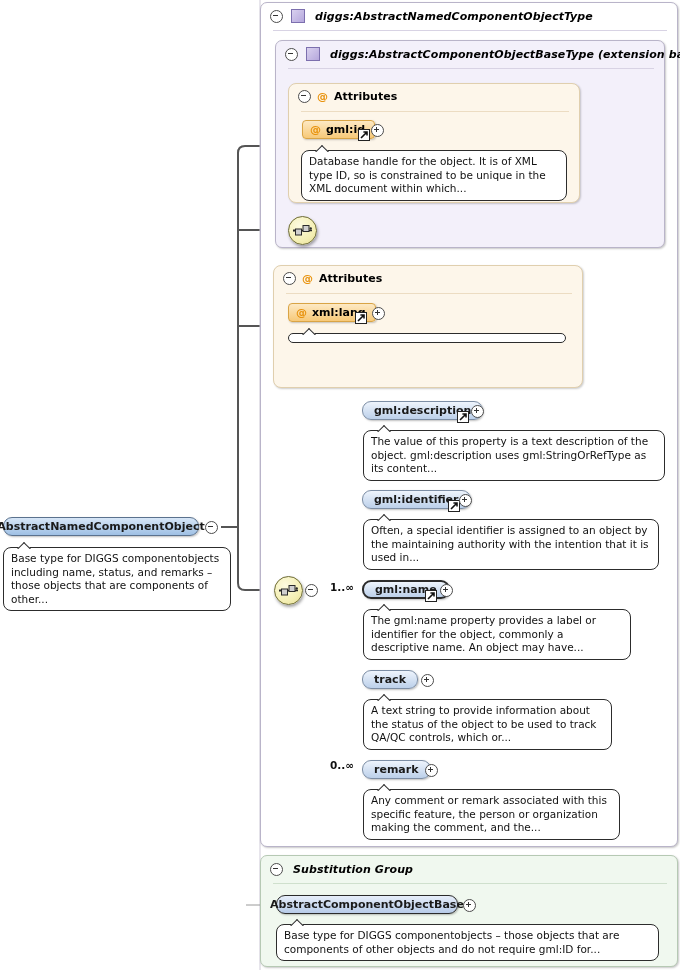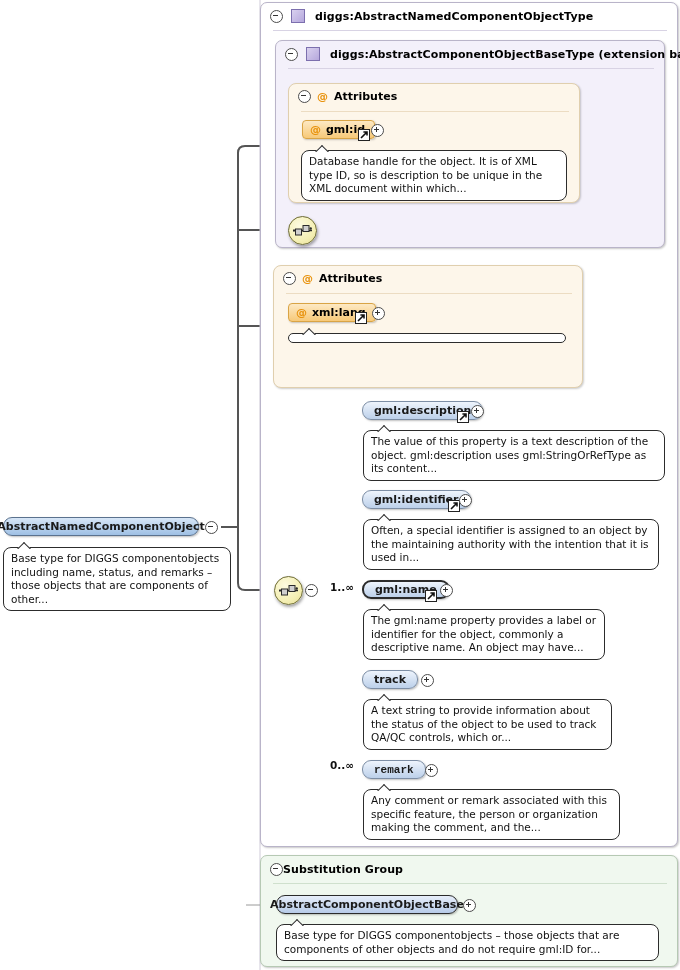--- a/index.html
+++ b/index.html
@@ -17,20 +17,21 @@
   
   svg.wires{position:absolute;left:0;top:0;width:680px;height:970px;pointer-events:none;}
 
   
   .grp{
     position:absolute;
     border:1px solid #b9b4c9;
     border-radius:7px;
     box-sizing:border-box;
     box-shadow:1px 1px 2px rgba(0,0,0,0.22);
+    font-style:italic;
   }
   .grp-purple-outer{background:#ffffff;}
   .grp-purple-inner{background:#f3f0fa;}
   .grp-green{background:#f0f8ef;border-color:#b6c9b4;}
 
   .grp-hdr{
     position:absolute;left:0;top:0;right:0;height:26px;
     display:flex;align-items:center;
     padding-left:9px;box-sizing:border-box;
     font-weight:bold;font-size:11px;letter-spacing:.1px;
@@ -218,21 +219,21 @@
   <div class="extlink" style="left:358px;top:129px;">
     <svg width="10" height="10" viewBox="0 0 10 10">
         <path d="M2 8 L8 2 M4.4 2 H8 V5.6" stroke="#111" stroke-width="1.6" fill="none"></path>
       </svg>
   </div>
   <div class="toggle-abs" style="left:371px;top:124px;">
     <span class="tog plus"></span>
   </div>
   <div class="doc" style="left:301px;top:150px;width:266px;">
     <span class="tail"></span>
-    <span>Database handle for the object. It is of XML type ID, so is description to be unique in the XML document within which...</span>
+    <span>Database handle for the object. It is of XML type ID, so is constrained to be unique in the XML document within which...</span>
   </div>
 
   <div class="seq" style="left:288px;top:216px;">
     <svg width="19" height="13" viewBox="0 0 19 13">
       <path d="M0 6.5 H3 M8 6.5 H11 M16 6.5 H19" stroke="#2a2a2a" stroke-width="1.3"></path>
       <rect x="2.5" y="5" width="6" height="6" fill="#cfcfcf" stroke="#2a2a2a" stroke-width="1"></rect>
       <rect x="10" y="1.5" width="6" height="6" fill="#cfcfcf" stroke="#2a2a2a" stroke-width="1"></rect>
       <circle cx="17.7" cy="4.5" r="1.2" fill="#2a2a2a"></circle>
       <circle cx="1" cy="6.5" r="1.1" fill="#2a2a2a"></circle>
     </svg>
@@ -324,52 +325,52 @@
     <span>gml:name</span>
   </div>
   <div class="extlink" style="left:425px;top:590px;">
     <svg width="10" height="10" viewBox="0 0 10 10">
         <path d="M2 8 L8 2 M4.4 2 H8 V5.6" stroke="#111" stroke-width="1.6" fill="none"></path>
       </svg>
   </div>
   <div class="toggle-abs" style="left:440px;top:584px;">
     <span class="tog plus"></span>
   </div>
-  <div class="doc" style="left:363px;top:609px;width:242px;">
+  <div class="doc" style="left:363px;top:609px;width:268px;">
     <span class="tail"></span>
     <span>The gml:name property provides a label or identifier for the object, commonly a descriptive name. An object may have...</span>
   </div>
 
   <div class="elbox" style="left:362px;top:670px;">
     <span>track</span>
   </div>
   <div class="toggle-abs" style="left:421px;top:674px;">
     <span class="tog plus"></span>
   </div>
   <div class="doc" style="left:363px;top:699px;width:249px;">
     <span class="tail"></span>
     <span>A text string to provide information about the status of the object to be used to track QA/QC controls, which or...</span>
   </div>
 
   <div class="card" style="left:330px;top:759px;">0..∞</div>
-  <div class="elbox" style="left:362px;top:760px;font-family:Liberation Mono, monospace;">
+  <div class="elbox" style="left:362px;top:760px;">
     <span>remark</span>
   </div>
   <div class="toggle-abs" style="left:425px;top:764px;">
     <span class="tog plus"></span>
   </div>
   <div class="doc" style="left:363px;top:789px;width:257px;">
     <span class="tail"></span>
     <span>Any comment or remark associated with this specific feature, the person or organization making the comment, and the...</span>
   </div>
 
   <div class="grp grp-green" style="left:260px;top:855px;width:418px;height:112px;">
     <div class="grp-hdr">
       <span class="tog"></span>
-      <span style="">Substitution Group</span>
+      <span style="margin-left:10px;">Substitution Group</span>
     </div>
     <div class="grp-rule green" style="left:12px;top:27px;width:394px;"></div>
   </div>
 
   <div class="elbox subst" style="left:276px;top:895px;width:182px;">
     <span>AbstractComponentObjectBase</span>
   </div>
   <div class="toggle-abs" style="left:463px;top:899px;">
     <span class="tog plus"></span>
   </div>

